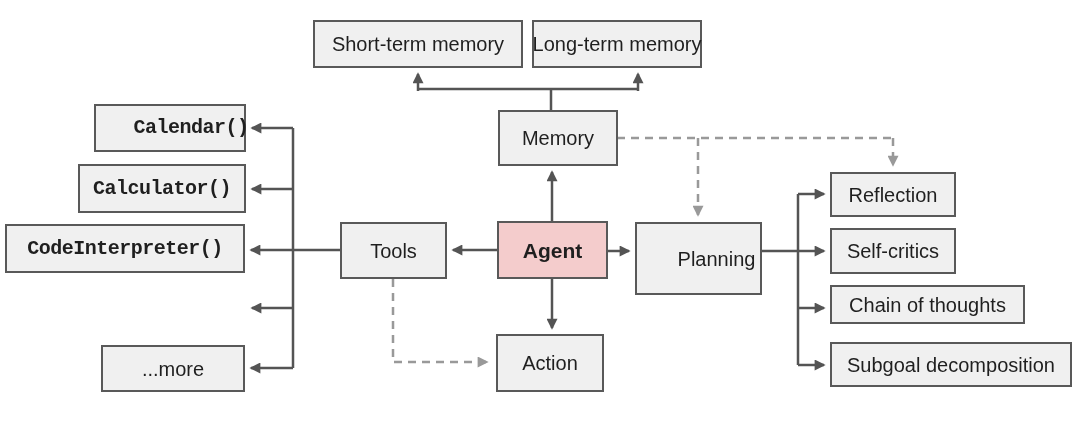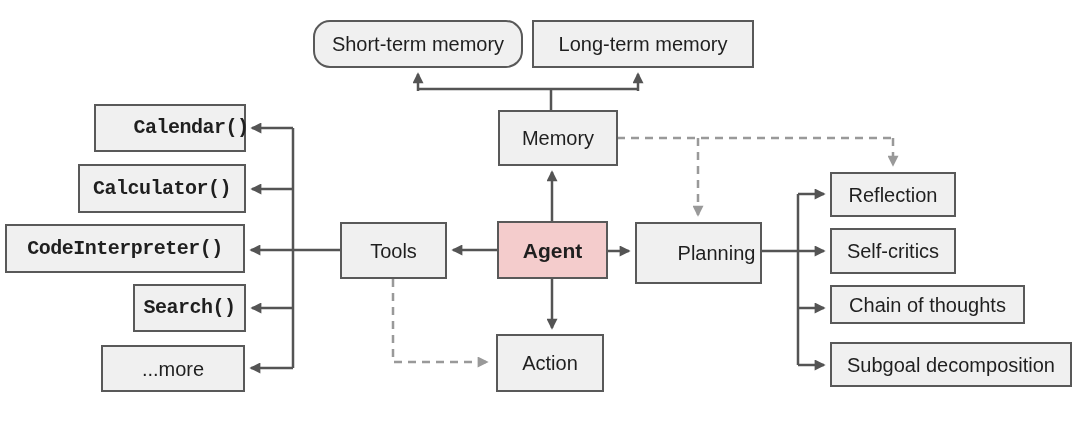--- a/index.html
+++ b/index.html
@@ -33,27 +33,27 @@
     display:flex;align-items:center;justify-content:center;
     font-size:20px;line-height:1;
     white-space:nowrap;
   }
   .node.mono{
     font-family:"Liberation Mono","DejaVu Sans Mono",monospace;
     font-weight:bold;font-size:20px;letter-spacing:-0.5px;
   }
   .node.agent{background:var(--agent-fill);font-weight:bold;font-size:21px;}
 
-  #n-short{left:313px;top:20px;width:210px;height:48px;border-radius:17px;}
-  #n-long{left:532px;top:20px;width:222px;height:48px;}
+  #n-short{left:313px;top:20px;width:210px;height:48px;}
+  #n-long{left:532px;top:20px;width:170px;height:48px;}
   #n-memory{left:498px;top:110px;width:120px;height:56px;}
   #n-agent{left:497px;top:221px;width:111px;height:58px;}
   #n-tools{left:340px;top:222px;width:107px;height:57px;}
   #n-action{left:496px;top:334px;width:108px;height:58px;}
-  #n-planning{left:635px;top:222px;width:127px;height:62px;padding-left:36px;}
+  #n-planning{left:635px;top:222px;width:127px;height:73px;padding-left:36px;}
   #n-calendar{left:94px;top:104px;width:152px;height:48px;padding-left:42px;}
   #n-calculator{left:78px;top:164px;width:168px;height:49px;}
   #n-codeinterpreter{left:5px;top:224px;width:240px;height:49px;}
   #n-search{left:133px;top:284px;width:113px;height:48px;}
   #n-more{left:101px;top:345px;width:144px;height:47px;}
   #n-reflection{left:830px;top:172px;width:126px;height:45px;}
   #n-selfcritics{left:830px;top:228px;width:126px;height:46px;}
   #n-chain{left:830px;top:285px;width:195px;height:39px;}
   #n-subgoal{left:830px;top:342px;width:242px;height:45px;}
 </style>
@@ -108,21 +108,20 @@
   <div class="node" id="n-long">Long-term memory</div>
   <div class="node" id="n-memory">Memory</div>
   <div class="node agent" id="n-agent">Agent</div>
   <div class="node" id="n-tools">Tools</div>
   <div class="node" id="n-action">Action</div>
   <div class="node" id="n-planning">Planning</div>
 
   <div class="node mono" id="n-calendar">Calendar()</div>
   <div class="node mono" id="n-calculator">Calculator()</div>
   <div class="node mono" id="n-codeinterpreter">CodeInterpreter()</div>
-  <div class="node mono" id="n-search">Search()</div>
   <div class="node" id="n-more">...more</div>
 
   <div class="node" id="n-reflection">Reflection</div>
   <div class="node" id="n-selfcritics">Self-critics</div>
   <div class="node" id="n-chain">Chain of thoughts</div>
   <div class="node" id="n-subgoal">Subgoal decomposition</div>
 
 </div>
 
 </body></html>

